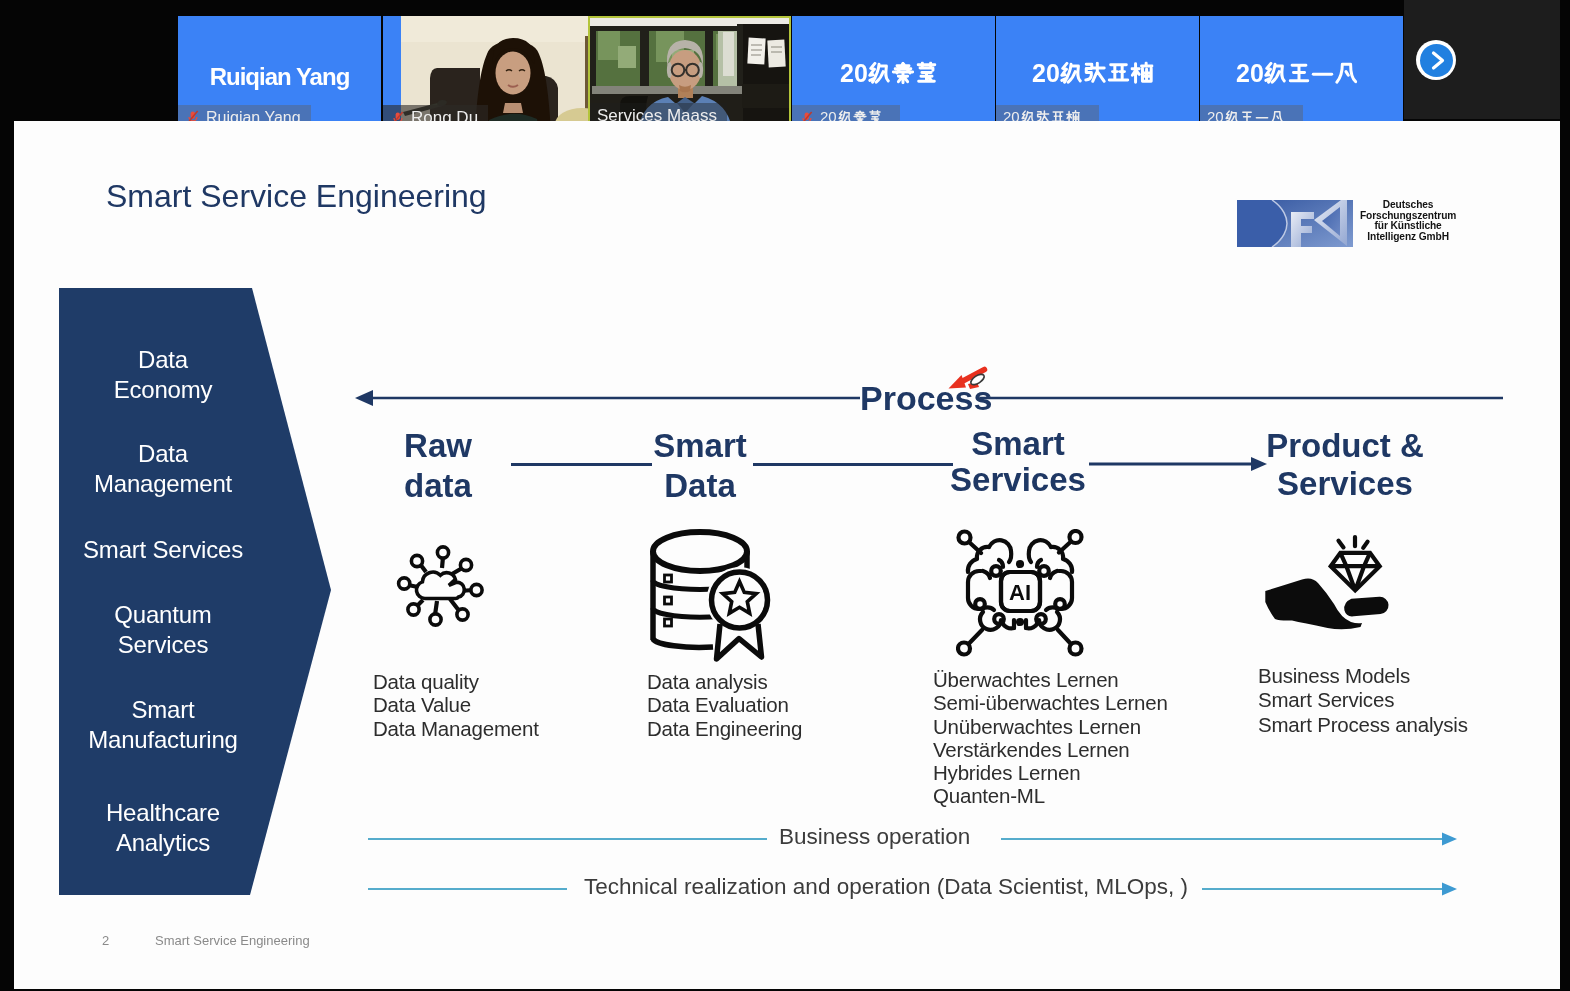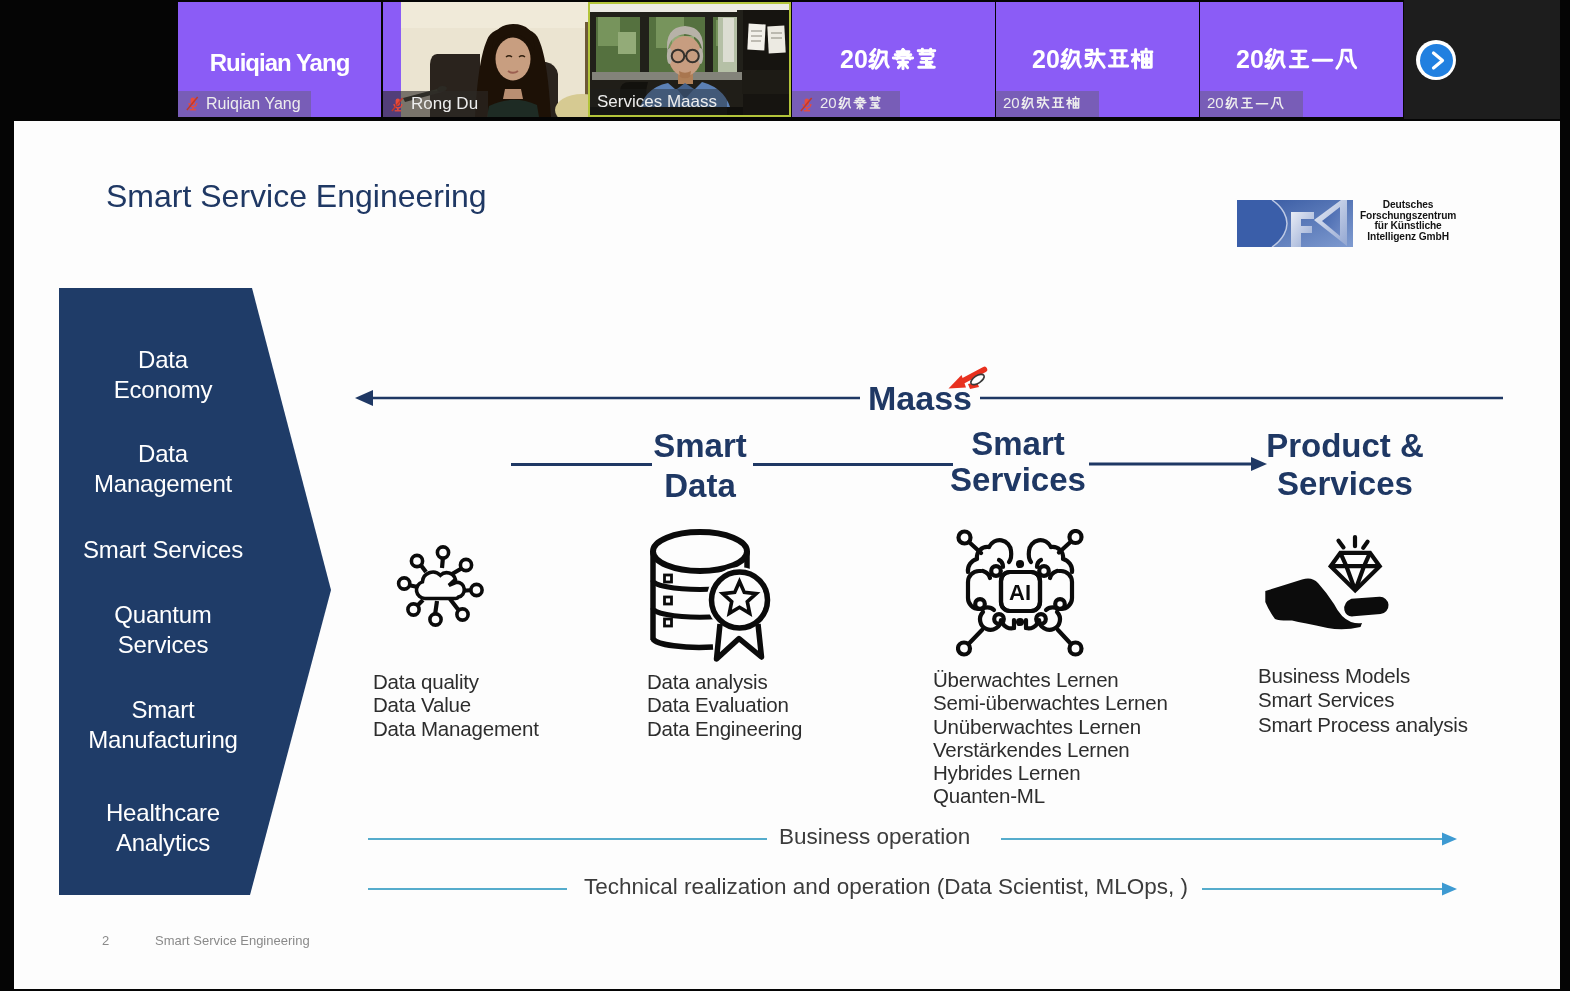--- a/index.html
+++ b/index.html
@@ -1,20 +1,20 @@
 <!DOCTYPE html>
 <html><head>
 <meta charset="utf-8">
 <style>
   html,body{margin:0;padding:0;}
   body{width:1570px;height:991px;background:#050505;overflow:hidden;
        font-family:"Liberation Sans", sans-serif;}
   #page{position:relative;width:1570px;height:991px;}
   .abs{position:absolute;}
-  .tile{position:absolute;top:2px;height:115px;width:203px;background:#8b5cf6;overflow:hidden;}
+  .tile{position:absolute;top:16px;height:115px;width:203px;background:#3b82f6;overflow:hidden;}
   .bigname{position:absolute;left:0;right:0;top:47px;text-align:center;
            color:#fff;font-weight:bold;font-size:24px;letter-spacing:-1px;}
   .vlabel{position:absolute;left:0;bottom:0;height:26px;background:rgba(95,95,95,.42);
           color:#ededed;font-size:16px;line-height:26px;padding:0 10px 0 7px;white-space:nowrap;}
   .vlabel svg{vertical-align:-2px;margin-right:6px;}
   #slide{position:absolute;left:14px;top:121px;width:1546px;height:868px;background:#fdfdfd;}
   .navy{color:#1f3864;}
   .hdr{position:absolute;text-align:center;font-weight:bold;font-size:33px;line-height:39px;color:#1f3864;}
   .lst{position:absolute;font-size:20.5px;letter-spacing:-0.2px;line-height:23.3px;color:#2d2d2d;}
 </style>
@@ -257,29 +257,30 @@
     <div class="abs" style="left:0;width:100%;top:255px;">Quantum<br>Services</div>
     <div class="abs" style="left:0;width:100%;top:350px;">Smart<br>Manufacturing</div>
     <div class="abs" style="left:0;width:100%;top:453px;">Healthcare<br>Analytics</div>
   </div>
 
 
   <svg class="abs" style="left:353px;top:386px;" width="1150" height="24" viewBox="0 0 1150 24">
     <line x1="16" y1="12" x2="1150" y2="12" stroke="#1f3864" stroke-width="2.6"></line>
     <polygon points="2,12 20,4 20,20" fill="#1f3864"></polygon>
   </svg>
-  <div class="abs" style="left:860px;top:379px;width:120px;background:#fdfdfd;text-align:center;font-weight:bold;font-size:34px;color:#1f3864;">Maass</div>
+  <div class="abs" style="left:860px;top:379px;width:120px;background:#fdfdfd;text-align:center;font-weight:bold;font-size:34px;color:#1f3864;">Process</div>
 
   <svg class="abs" style="left:944px;top:365px;" width="48" height="28" viewBox="0 0 48 28">
     <path d="M40.5,4.5 L16,17.5" stroke="#e8311f" stroke-width="5.5" fill="none" stroke-linecap="round"></path>
     <path d="M4.5,23.5 L17.5,10 L22,22.5 Z" fill="#e8311f"></path>
     <path d="M24,19 l9,-2 l2,5 l-9,2 z" fill="#e8311f"></path>
     <ellipse cx="33.5" cy="14.5" rx="7.6" ry="3.7" fill="#fff" stroke="#3a3a3a" stroke-width="1.7" transform="rotate(-33 33.5 14.5)"></ellipse>
   </svg>
 
+  <div class="hdr" style="left:338px;top:426px;width:200px;line-height:40px;">Raw<br>data</div>
   <div class="hdr" style="left:600px;top:426px;width:200px;line-height:40px;">Smart<br>Data</div>
   <div class="hdr" style="left:918px;top:425.5px;width:200px;line-height:36px;">Smart<br>Services</div>
   <div class="hdr" style="left:1245px;top:427px;width:200px;line-height:38px;">Product &amp;<br>Services</div>
 
   <svg class="abs" style="left:505px;top:455px;" width="770" height="22" viewBox="0 0 770 22">
     <line x1="6" y1="9.5" x2="147" y2="9.5" stroke="#1f3864" stroke-width="3"></line>
     <line x1="248" y1="9.5" x2="448" y2="9.5" stroke="#1f3864" stroke-width="3"></line>
     <line x1="584" y1="9" x2="748" y2="9" stroke="#1f3864" stroke-width="3"></line>
     <polygon points="762,9 746,2 746,16" fill="#1f3864"></polygon>
   </svg>

